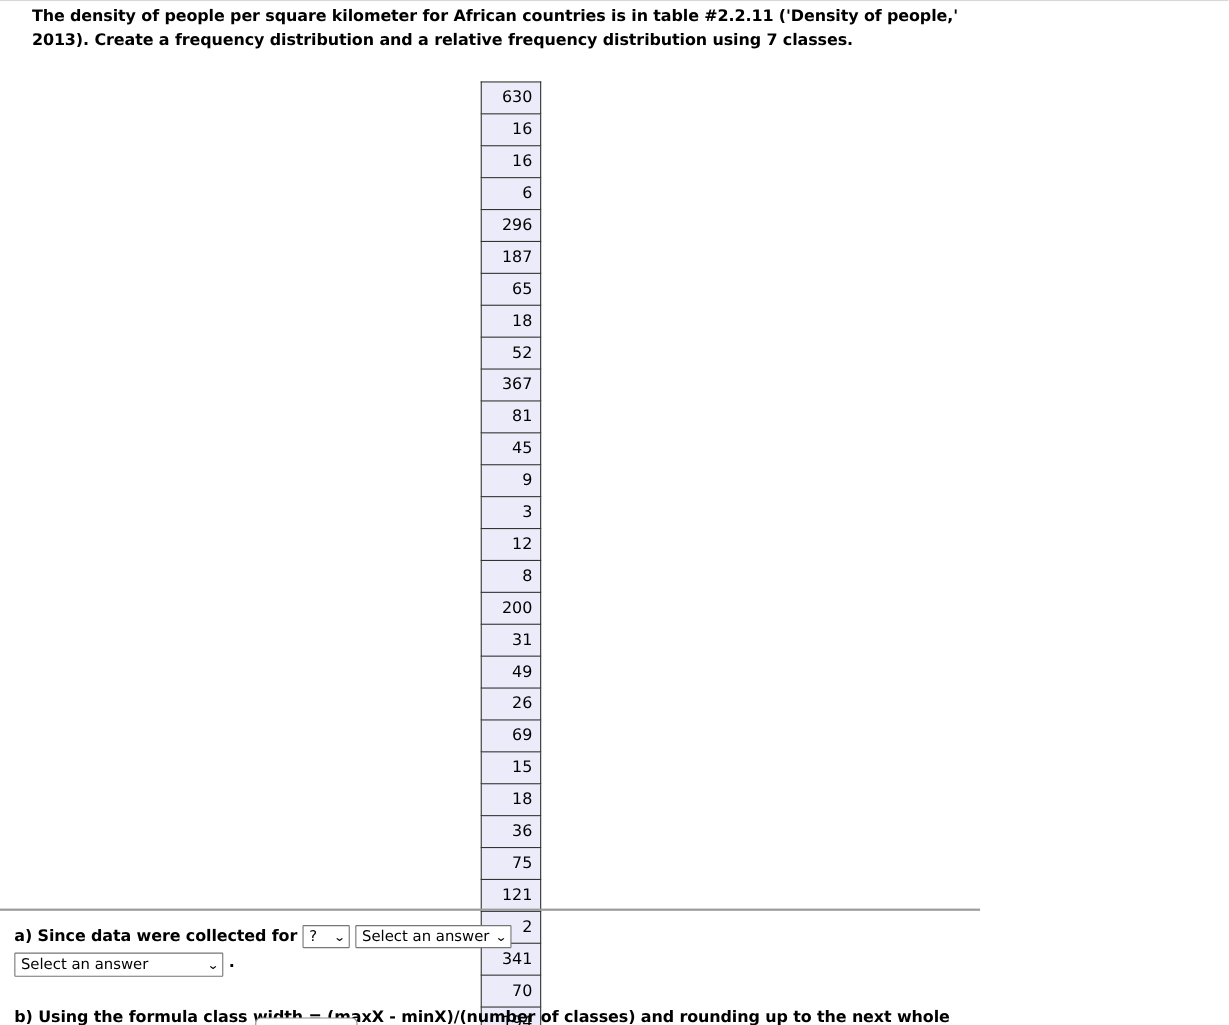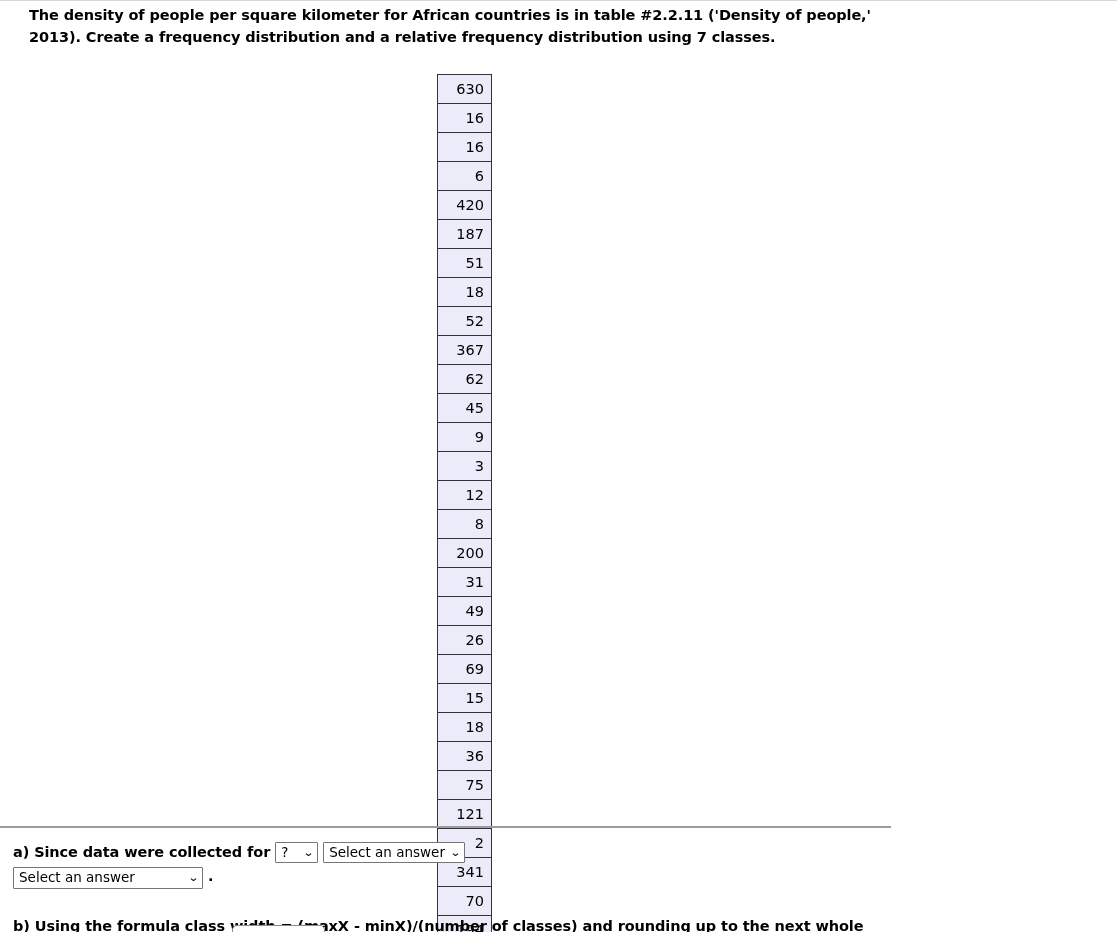--- a/index.html
+++ b/index.html
@@ -161,39 +161,39 @@
         <tr>
           <td>16</td>
         </tr>
         <tr>
           <td>16</td>
         </tr>
         <tr>
           <td>6</td>
         </tr>
         <tr>
-          <td>420</td>
+          <td>296</td>
         </tr>
         <tr>
           <td>187</td>
         </tr>
         <tr>
-          <td>51</td>
+          <td>65</td>
         </tr>
         <tr>
           <td>18</td>
         </tr>
         <tr>
           <td>52</td>
         </tr>
         <tr>
           <td>367</td>
         </tr>
         <tr>
-          <td>62</td>
+          <td>81</td>
         </tr>
         <tr>
           <td>45</td>
         </tr>
         <tr>
           <td>9</td>
         </tr>
         <tr>
           <td>3</td>
         </tr>

